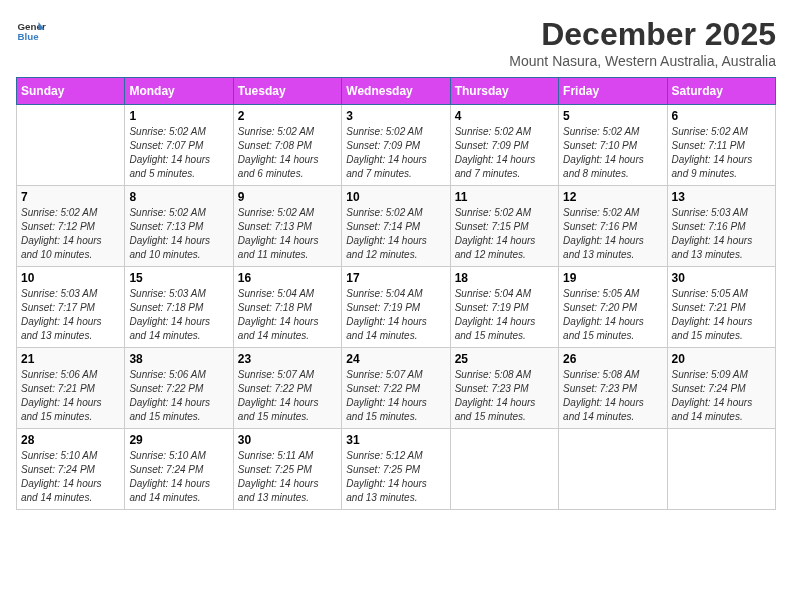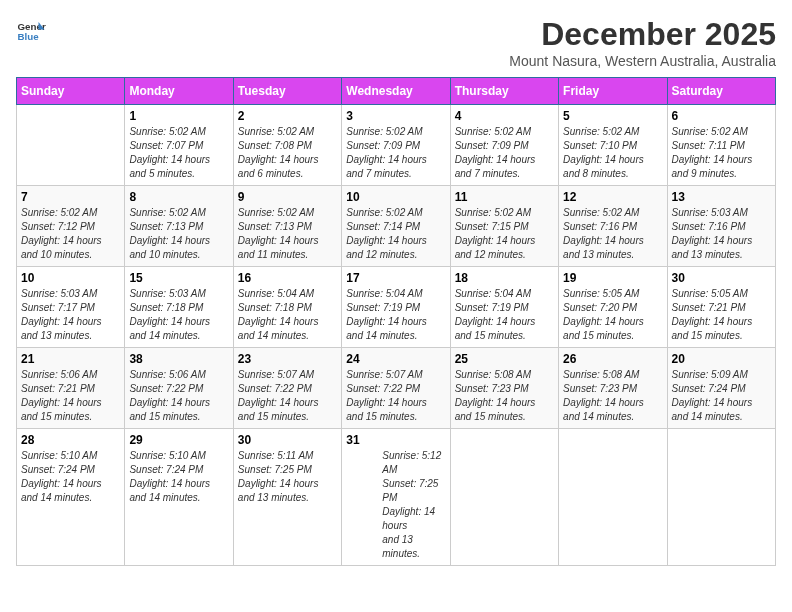--- a/index.html
+++ b/index.html
@@ -324,21 +324,21 @@
         </td>
         <td>
           <div class="day-number">30</div>
           <div class="day-info" style="white-space: pre-line;">Sunrise: 5:11 AM
 Sunset: 7:25 PM
 Daylight: 14 hours
 and 13 minutes.</div>
         </td>
         <td>
           <div class="day-number">31</div>
-          <div class="day-info" style="white-space: pre-line; margin-left: 36px;">Sunrise: 5:12 AM
+          <div class="day-info" style="white-space: pre-line;">Sunrise: 5:12 AM
 Sunset: 7:25 PM
 Daylight: 14 hours
 and 13 minutes.</div>
         </td>
         <td class="empty-cell"></td>
         <td class="empty-cell"></td>
         <td class="empty-cell"></td>
       </tr>
     </tbody>
 </table>

